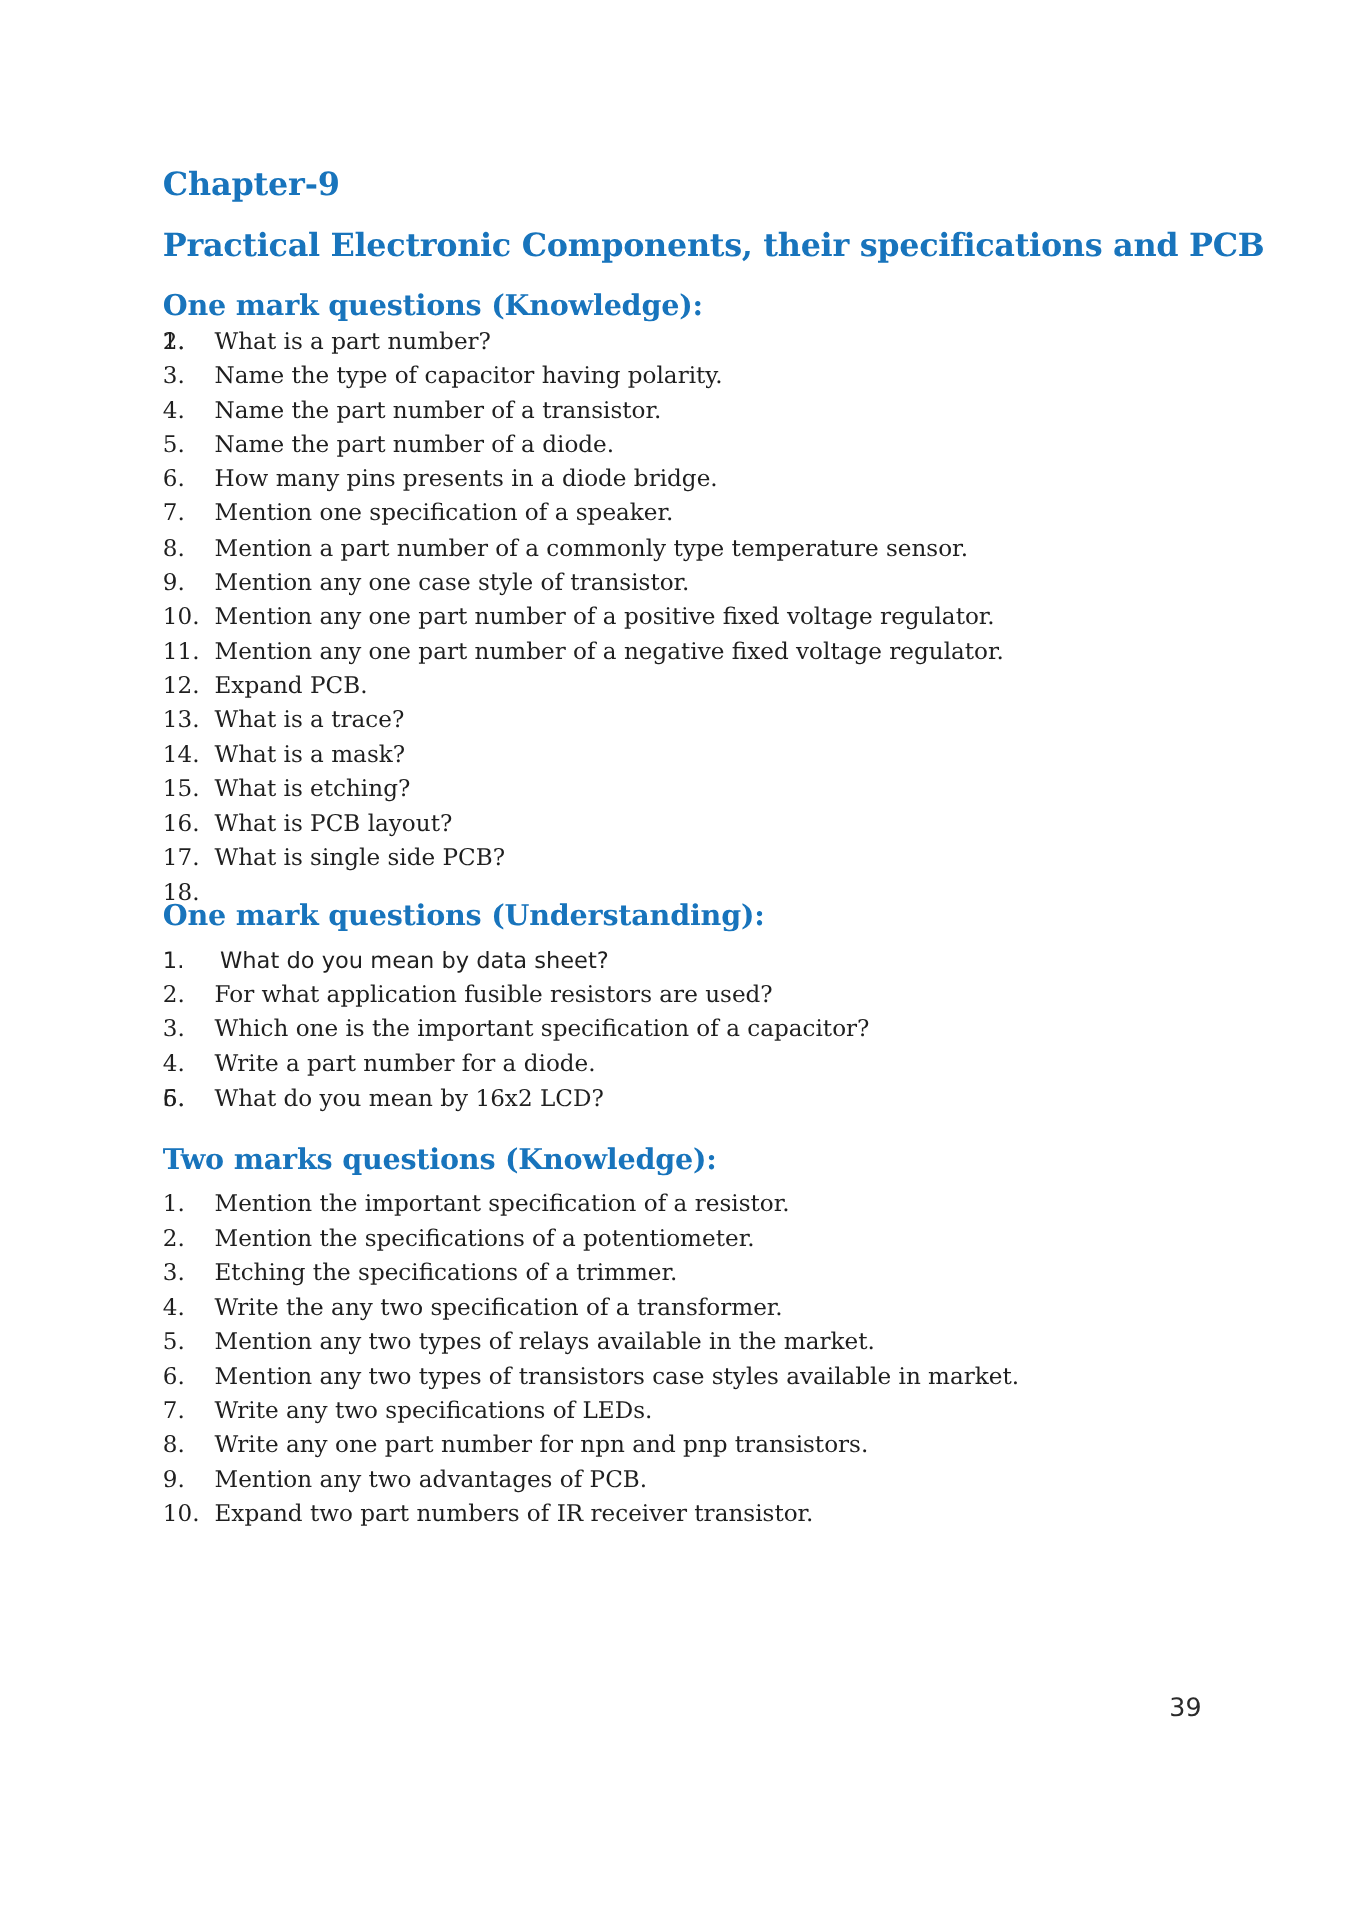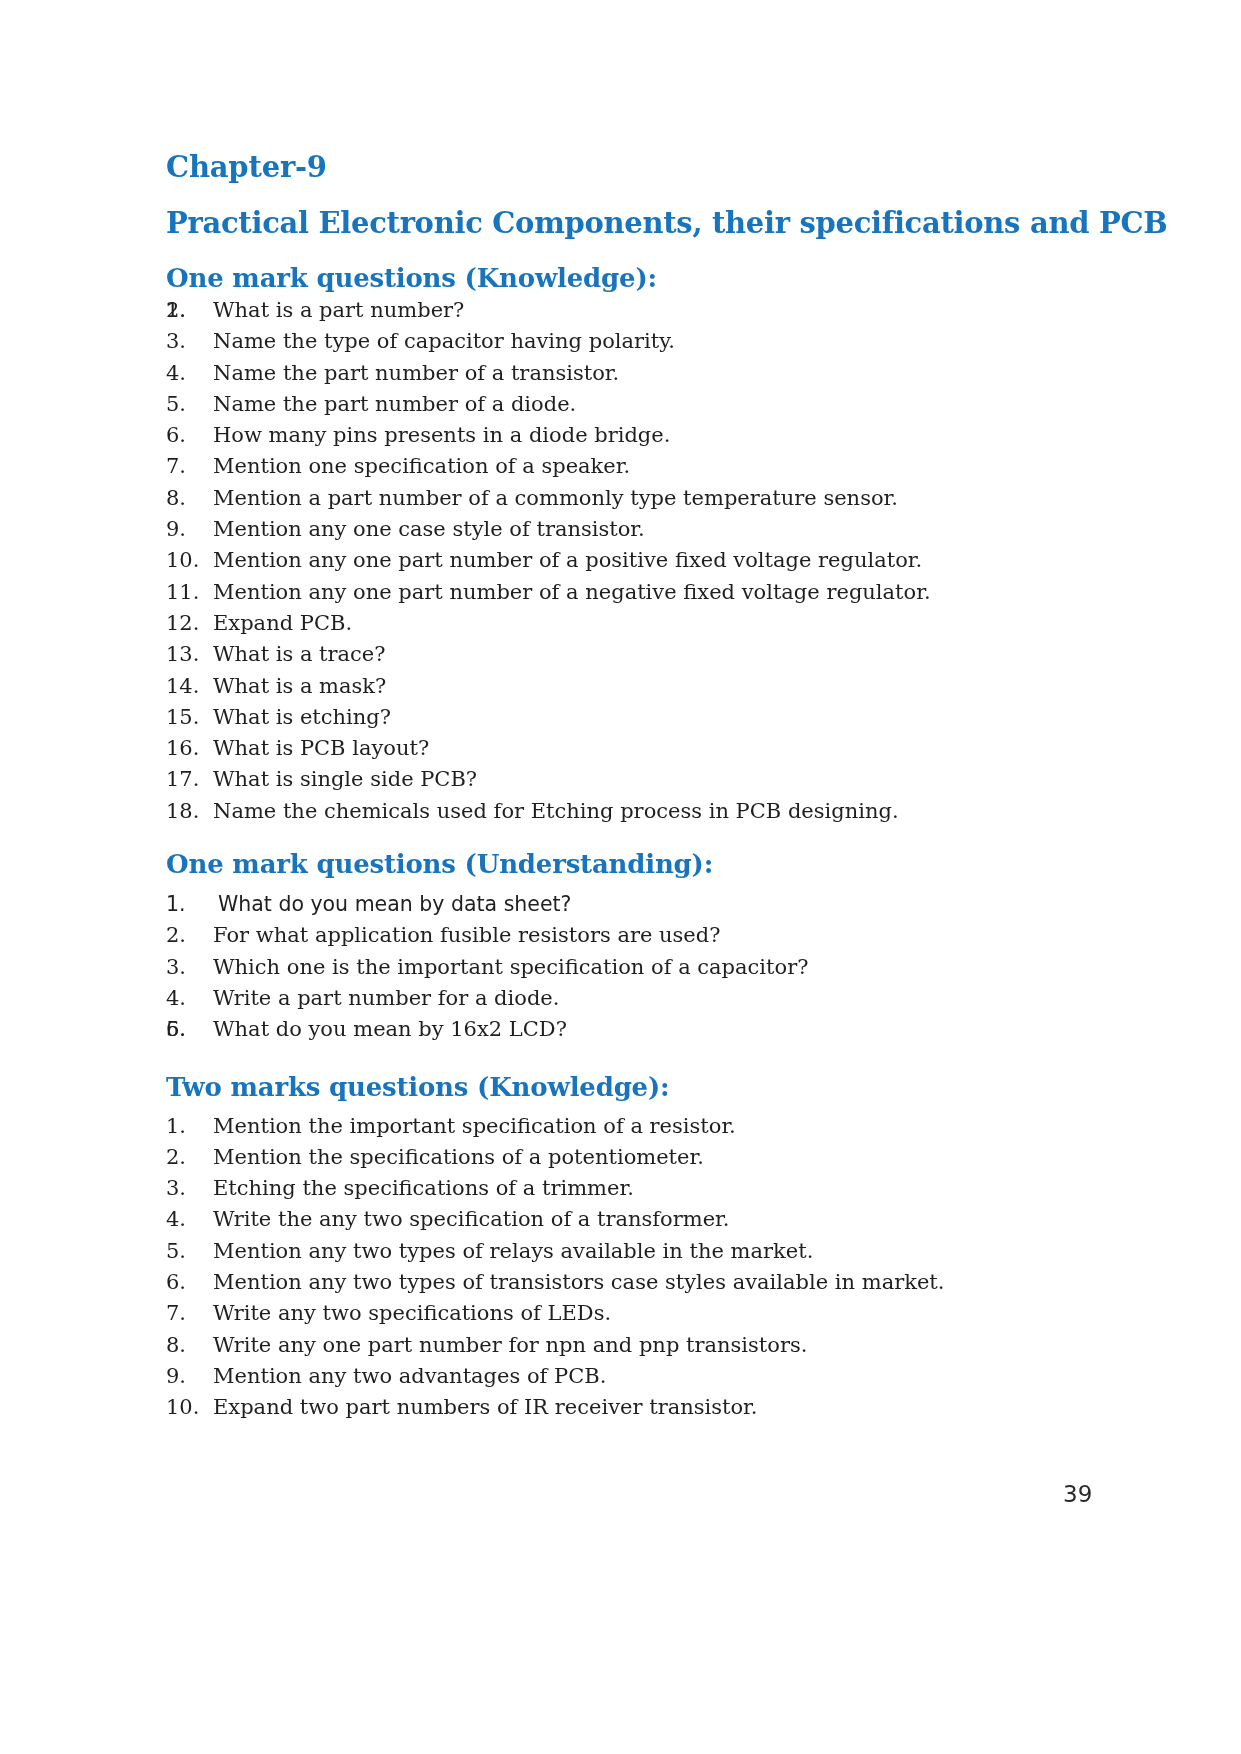--- a/index.html
+++ b/index.html
@@ -7,21 +7,21 @@
     width: 1241px;
     height: 1754px;
     background: #ffffff;
     position: relative;
     overflow: hidden;
     font-family: "DejaVu Serif", serif;
     color: #1f1f1f;
   }
   .content {
     position: absolute;
-    left: 166px;
+    left: 148px;
     top: 149px;
     width: 1005px;
   }
   .h-blue { color: #1874bc; font-weight: bold; }
   h1.chapter-label {
     font-size: 29px;
     line-height: 36px;
     margin: 0 0 20px 0;
     letter-spacing: -0.2px;
   }
@@ -58,21 +58,21 @@
     top: 0;
   }
   .q-row.sans {
     font-family: "DejaVu Sans", sans-serif;
     font-size: 20.5px;
   }
   .q-row.sans .q-text { padding-left: 5px; }
   .page-number {
     position: absolute;
     left: 1063px;
-    top: 1480px;
+    top: 1539px;
     font-family: "DejaVu Sans", sans-serif;
     font-size: 23px;
     line-height: 1.25;
     color: #2a2a2a;
   }
 </style>
 </head>
 <body>
 
 <div class="page">
@@ -93,21 +93,21 @@
             <div class="q-row"><span class="q-num">8.</span><span class="q-text">Mention a part number of a commonly type temperature sensor.</span></div>
             <div class="q-row"><span class="q-num">9.</span><span class="q-text">Mention any one case style of transistor.</span></div>
             <div class="q-row"><span class="q-num">10.</span><span class="q-text">Mention any one part number of a positive fixed voltage regulator.</span></div>
             <div class="q-row"><span class="q-num">11.</span><span class="q-text">Mention any one part number of a negative fixed voltage regulator.</span></div>
             <div class="q-row"><span class="q-num">12.</span><span class="q-text">Expand PCB.</span></div>
             <div class="q-row"><span class="q-num">13.</span><span class="q-text">What is a trace?</span></div>
             <div class="q-row"><span class="q-num">14.</span><span class="q-text">What is a mask?</span></div>
             <div class="q-row"><span class="q-num">15.</span><span class="q-text">What is etching?</span></div>
             <div class="q-row"><span class="q-num">16.</span><span class="q-text">What is PCB layout?</span></div>
             <div class="q-row"><span class="q-num">17.</span><span class="q-text">What is single side PCB?</span></div>
-            <div class="q-row"><span class="q-num">18.</span><span class="q-text">Name the chemicals used for Etching process in PCB designing.</span></div>
+            <div class="q-row"><span class="q-num">18.</span></div>
           </div>
         </section>
         <section class="section s1">
           <h3 class="section-heading h-blue">One mark questions (Understanding):</h3>
           <div class="qlist">
             <div class="q-row sans"><span class="q-num">1.</span><span class="q-text">What do you mean by data sheet?</span></div>
             <div class="q-row"><span class="q-num">2.</span><span class="q-text">For what application fusible resistors are used?</span></div>
             <div class="q-row"><span class="q-num">3.</span><span class="q-text">Which one is the important specification of a capacitor?</span></div>
             <div class="q-row"><span class="q-num">4.</span><span class="q-text">Write a part number for a diode.</span></div>
             <div class="q-row"><span class="q-num">5.</span></div>

